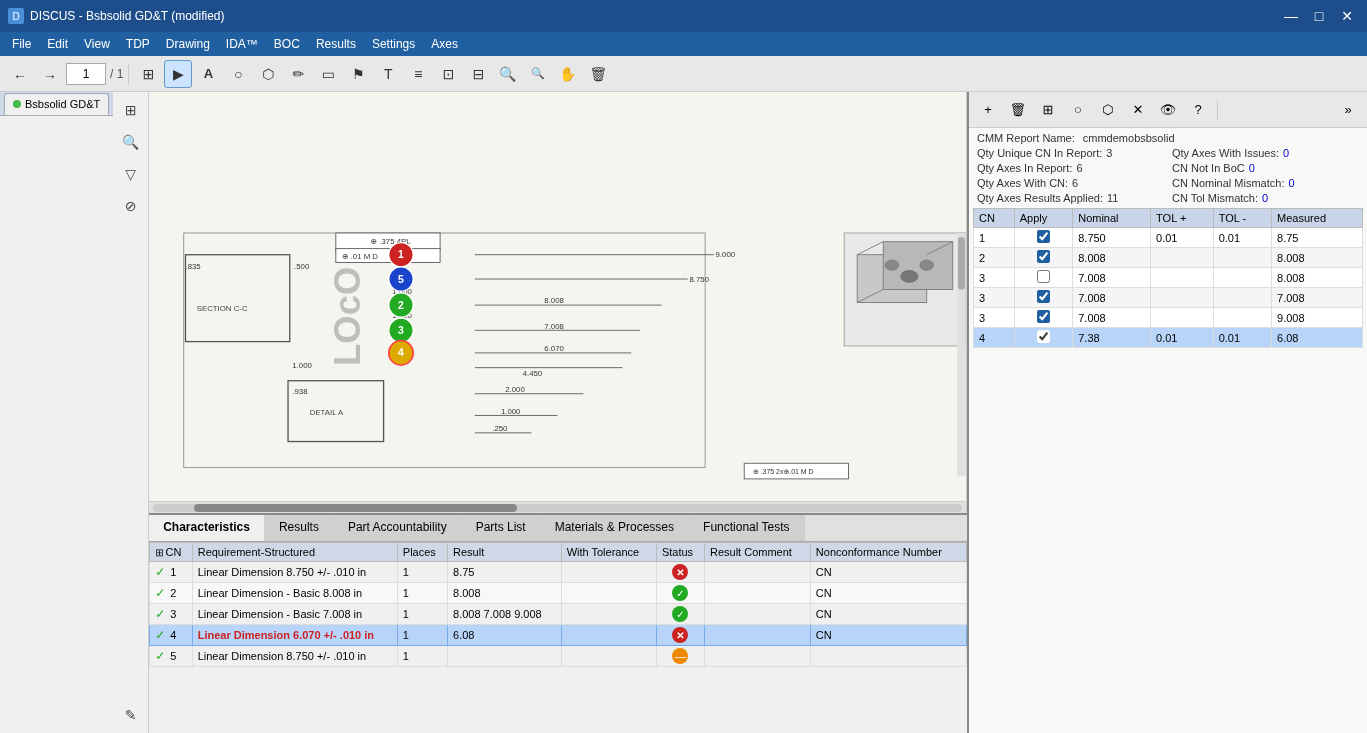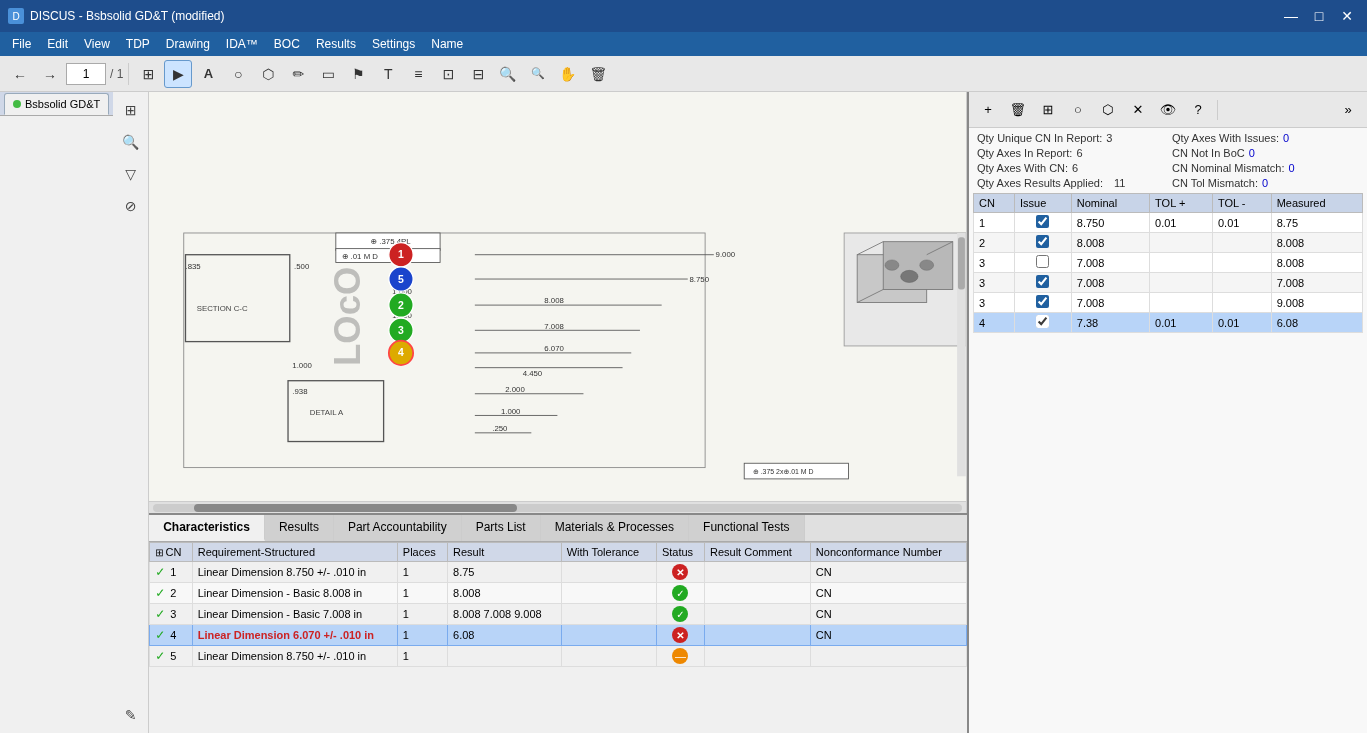--- a/index.html
+++ b/index.html
@@ -114,21 +114,21 @@
 <div class="menubar">
   <div class="menu-item">File</div>
   <div class="menu-item">Edit</div>
   <div class="menu-item">View</div>
   <div class="menu-item">TDP</div>
   <div class="menu-item">Drawing</div>
   <div class="menu-item">IDA™</div>
   <div class="menu-item">BOC</div>
   <div class="menu-item">Results</div>
   <div class="menu-item">Settings</div>
-  <div class="menu-item">Name</div>
+  <div class="menu-item">Axes</div>
 </div>
 
 <div class="toolbar">
   <button class="toolbar-btn">←</button>
   <button class="toolbar-btn">→</button>
   <input class="page-input" value="1" style="">
   <span class="page-total">/ 1</span>
   <div class="toolbar-sep"></div>
   <button class="toolbar-btn">⊞</button>
   <button class="toolbar-btn active">▶</button>
@@ -367,20 +367,24 @@
         <button class="right-btn">○</button>
         <button class="right-btn">⬡</button>
         <button class="right-btn">✕</button>
         <button class="right-btn">👁</button>
         <button class="right-btn">?</button>
         <div class="right-sep"></div>
         <button class="right-btn right-expand">»</button>
       </div>
 
       <div class="info-section">
+        <div class="info-line">
+          <span class="info-label">CMM Report Name:</span>
+          <span class="info-value">cmmdemobsbsolid</span>
+        </div>
         <div style="display:grid; grid-template-columns:1fr 1fr; gap:3px 8px;">
           <div style="display:flex; gap:4px; align-items:center;">
             <span class="info-label">Qty Unique CN In Report:</span>
             <span class="info-value">3</span>
           </div>
           <div style="display:flex; gap:4px; align-items:center;">
             <span class="info-label">Qty Axes With Issues:</span>
             <span class="info-value blue">0</span>
           </div>
           <div style="display:flex; gap:4px; align-items:center;">
@@ -392,37 +396,37 @@
             <span class="info-value blue">0</span>
           </div>
           <div style="display:flex; gap:4px; align-items:center;">
             <span class="info-label">Qty Axes With CN:</span>
             <span class="info-value">6</span>
           </div>
           <div style="display:flex; gap:4px; align-items:center;">
             <span class="info-label">CN Nominal Mismatch:</span>
             <span class="info-value blue">0</span>
           </div>
-          <div style="display:flex; gap:11px; align-items:center;">
+          <div style="display:flex; gap:4px; align-items:center;">
             <span class="info-label">Qty Axes Results Applied:</span>
             <span class="info-value">11</span>
           </div>
           <div style="display:flex; gap:4px; align-items:center;text-align:right;">
             <span class="info-label">CN Tol Mismatch:</span>
             <span class="info-value blue">0</span>
           </div>
         </div>
       </div>
 
       <div style="flex:1; overflow-y:auto; padding: 0 4px;">
         <table class="right-table">
           <thead>
             <tr>
               <th>CN</th>
-              <th>Issue</th>
+              <th>Apply</th>
               <th>Nominal</th>
               <th>TOL +</th>
               <th>TOL -</th>
               <th>Measured</th>
             </tr>
           </thead>
           <tbody id="right-table-body">
           <tr>
     <td style="background:#ffffff">1</td>
     <td style="text-align:center;background:#ffffff">

